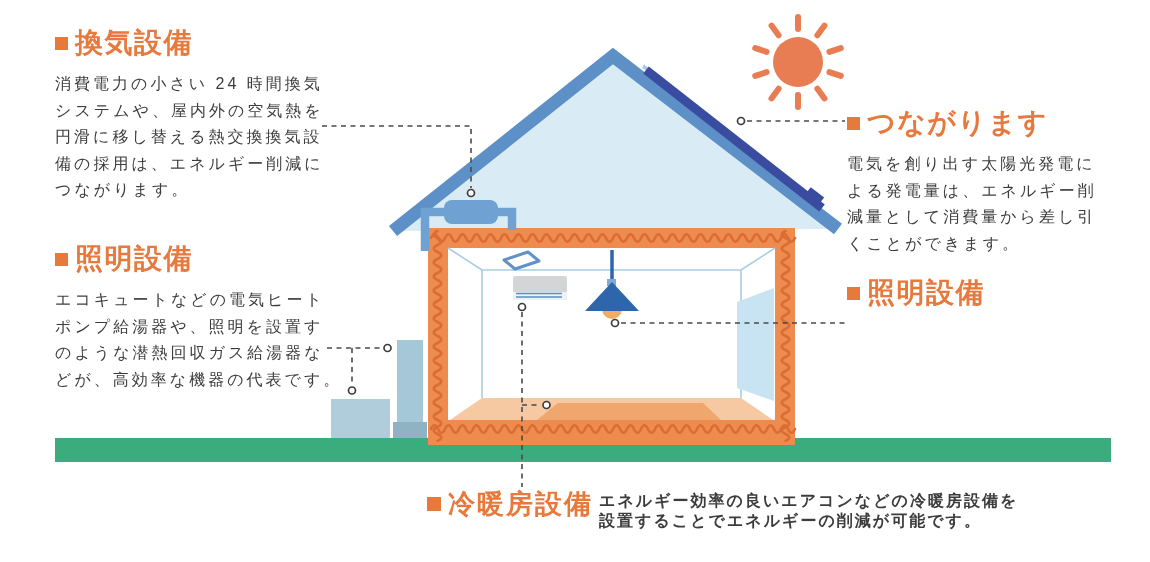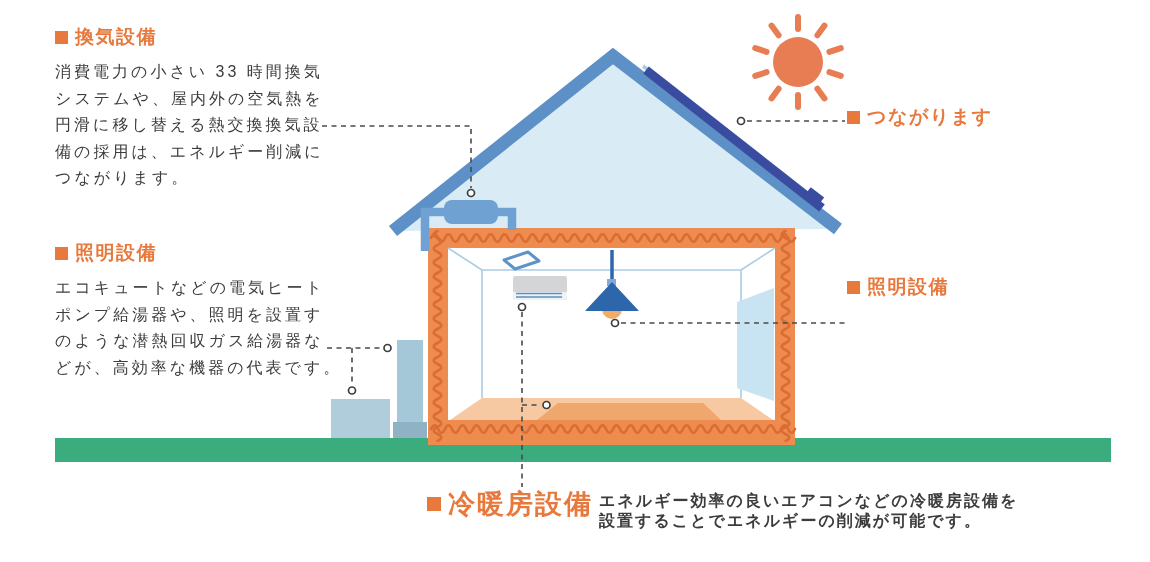--- a/index.html
+++ b/index.html
@@ -7,21 +7,21 @@
     position:relative;
     width:1150px;height:562px;
     background:#ffffff;
     overflow:hidden;
     font-family:"Liberation Sans","DejaVu Sans",sans-serif;
   }
   .stage svg{position:absolute;left:0;top:0;}
   .note{position:absolute;color:#3c3c3c;}
   .note-head{
     display:flex;align-items:center;gap:7px;
-    color:#e8793d;font-weight:bold;font-size:19px;letter-spacing:1.5px;
+    color:#e8793d;font-weight:bold;font-size:28px;letter-spacing:1.5px;
     white-space:nowrap;
   }
   .sq{width:13px;height:13px;background:#e8793d;flex:none;}
   .note-body{
     margin:9px 0 0;font-size:16px;line-height:26.5px;letter-spacing:3px;
     white-space:pre-line;
   }
   #note-vent{left:55px;top:24px;width:310px;}
   #note-water{left:55px;top:240px;width:310px;}
   #note-solar{left:847px;top:104px;width:300px;}
@@ -128,21 +128,21 @@
       <circle cx="522" cy="307" r="3.5"></circle>
       <circle cx="546.5" cy="405" r="3.5"></circle>
     </g>
   </svg>
 
   <div class="note" id="note-vent">
     <div class="note-head">
       <span class="sq"></span>
       <span>換気設備</span>
     </div>
-    <p class="note-body">消費電力の小さい 33 時間換気
+    <p class="note-body">消費電力の小さい 24 時間換気
 システムや、屋内外の空気熱を
 円滑に移し替える熱交換換気設
 備の採用は、エネルギー削減に
 つながります。</p>
   </div>
 
   <div class="note" id="note-water">
     <div class="note-head">
       <span class="sq"></span>
       <span>照明設備</span>
@@ -151,20 +151,24 @@
 ポンプ給湯器や、照明を設置す
 のような潜熱回収ガス給湯器な
 どが、高効率な機器の代表です。</p>
   </div>
 
   <div class="note" id="note-solar">
     <div class="note-head">
       <span class="sq"></span>
       <span>つながります</span>
     </div>
+    <p class="note-body">電気を創り出す太陽光発電に
+よる発電量は、エネルギー削
+減量として消費量から差し引
+くことができます。</p>
   </div>
 
   <div class="note" id="note-light">
     <div class="note-head">
       <span class="sq"></span>
       <span>照明設備</span>
     </div>
   </div>
 
   <div class="note" id="note-hvac">

